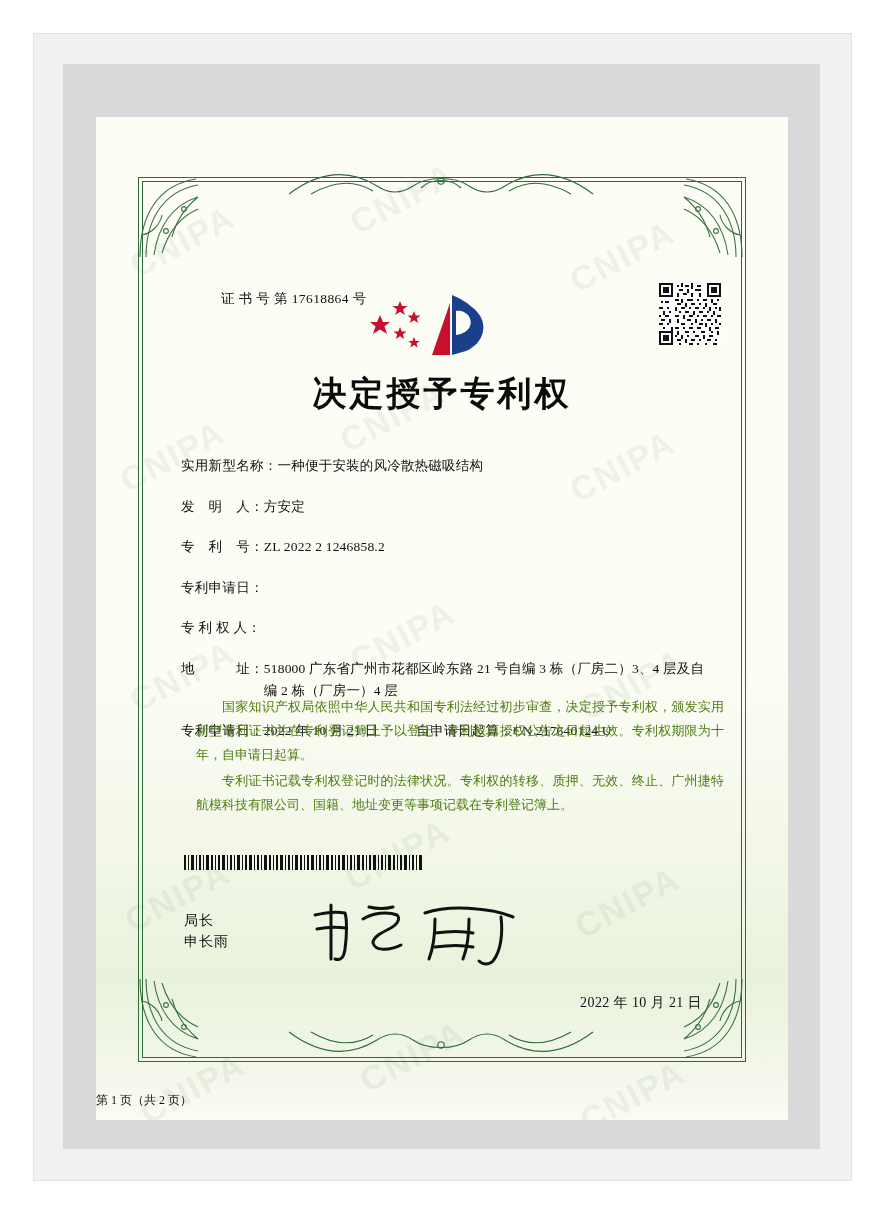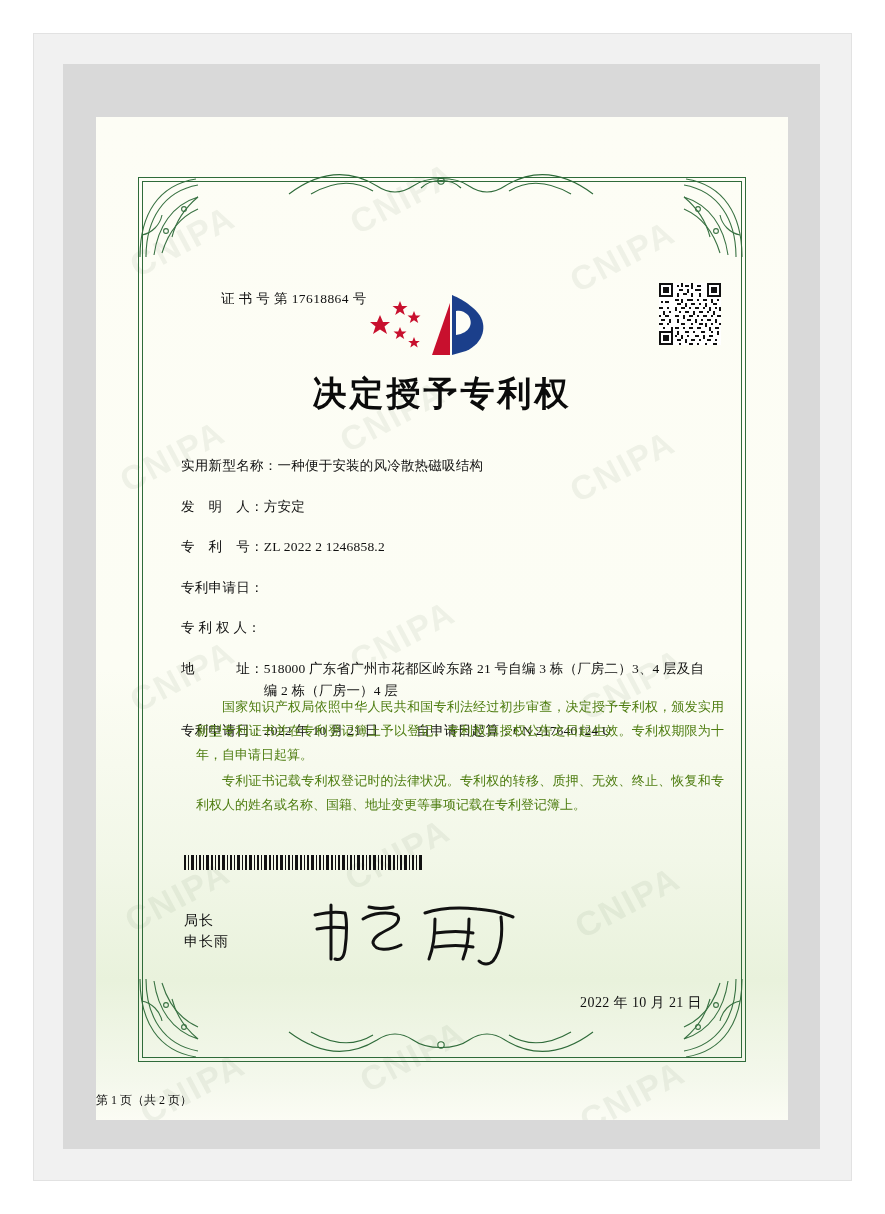--- a/index.html
+++ b/index.html
@@ -507,21 +507,21 @@
             <span class="field-label">专利申请日：</span>
             <span class="field-value" style="flex:0 0 auto;">2022 年 10 月 21 日</span>
             <span style="flex:0 0 38px;"></span>
             <span class="field-label">自申请日起算：</span>
             <span class="field-value">CN 217640124 U</span>
           </div>
         </div>
 
         <div class="paras">
           <p>国家知识产权局依照中华人民共和国专利法经过初步审查，决定授予专利权，颁发实用新型专利证书并在专利登记簿上予以登记。专利权自授权公告之日起生效。专利权期限为十年，自申请日起算。</p>
-          <p>专利证书记载专利权登记时的法律状况。专利权的转移、质押、无效、终止、恢复和专利权人的姓名或名称、国籍、地址变更等事项记载在专利登记簿上。</p>
+          <p>专利证书记载专利权登记时的法律状况。专利权的转移、质押、无效、终止、广州捷特航模科技有限公司、国籍、地址变更等事项记载在专利登记簿上。</p>
         </div>
 
         <svg class="barcode" viewBox="0 0 238 15" shape-rendering="crispEdges">
           <g fill="#111111">
             <rect x="0" y="0" width="2" height="15"></rect>
               <rect x="4" y="0" width="1" height="15"></rect>
             <rect x="7" y="0" width="3" height="15"></rect>
               <rect x="12" y="0" width="1" height="15"></rect>
             <rect x="15" y="0" width="2" height="15"></rect>
               <rect x="19" y="0" width="1" height="15"></rect>

